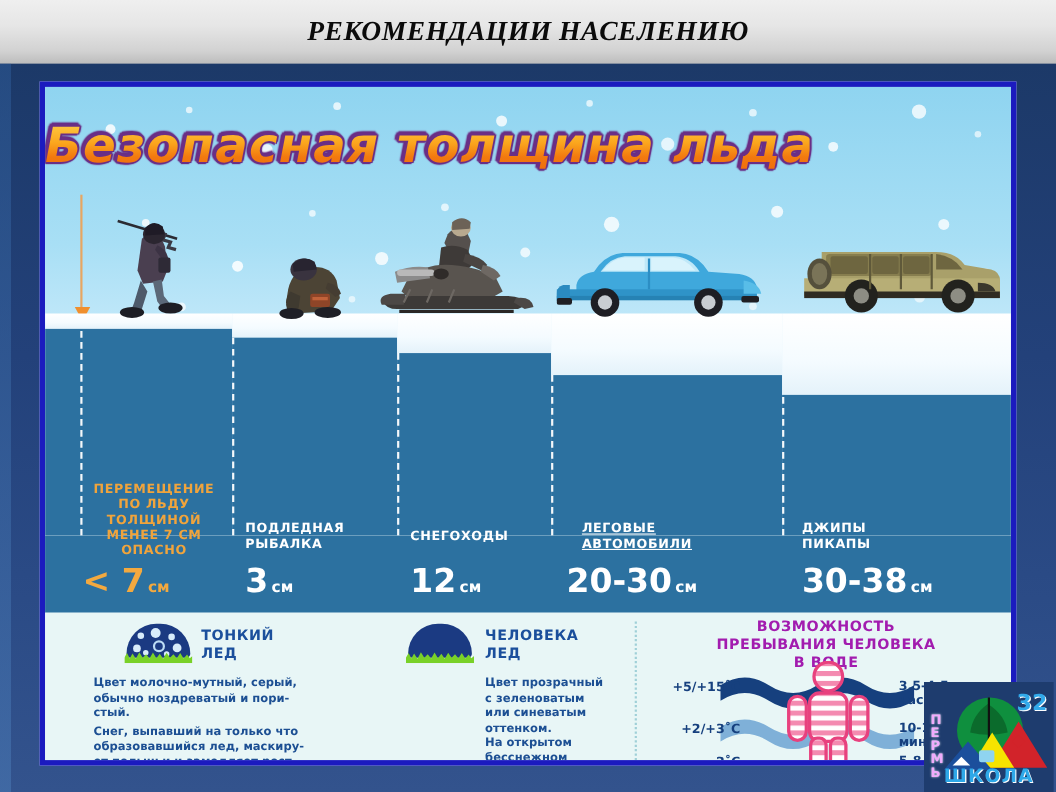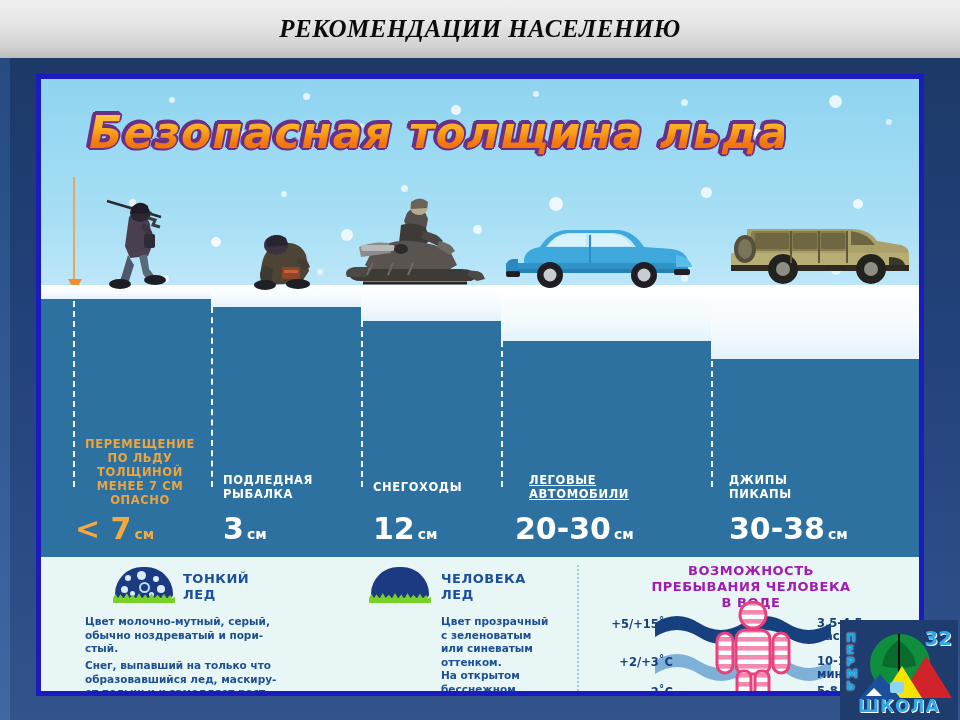--- a/index.html
+++ b/index.html
@@ -58,21 +58,20 @@
     font-size: 44px; font-weight: bold; font-style: italic;
     letter-spacing: 1px;
     color: #f59216;
     background: linear-gradient(to bottom, #ffd34d 0%, #fba61d 45%, #f2790f 70%, #ef6a0c 100%);
     -webkit-background-clip: text; background-clip: text;
     -webkit-text-fill-color: transparent;
     text-shadow: 0 0 0 rgba(0,0,0,0);
     filter: drop-shadow(1.5px 1.5px 0 #6a2f86) drop-shadow(-1.2px -1.2px 0 #6a2f86)
             drop-shadow(1.5px -1.2px 0 #6a2f86) drop-shadow(-1.2px 1.5px 0 #6a2f86);
     white-space: nowrap;
-    margin-left: 48px;
   }
 
   
   .ice-slab { position: absolute; background: linear-gradient(to bottom, #ffffff 0%, #f4fbff 60%, #e4f2fa 100%); }
   .water-block { position: absolute; background: #2c71a0; }
 
   .divider {
     position: absolute; width: 0; border-left: 2px dashed #ffffff;
     opacity: .95;
   }
@@ -164,23 +163,23 @@
     position: absolute; font-family: "DejaVu Sans", sans-serif;
     font-size: 11.5px; font-weight: bold; color: #16407e;
     line-height: 13px; white-space: pre-line;
   }
 
   
   .logo {
     position: absolute; right: 2px; bottom: 0px; width: 118px; height: 100px;
   }
   .logo-perm {
-    position: absolute; left: 6px; top: 12px; width: 14px;
+    position: absolute; left: 6px; top: 28px; width: 14px;
     font-family: "DejaVu Sans", sans-serif; font-size: 12px; font-weight: bold;
-    color: #0ea5e9; line-height: 12px; letter-spacing: 0;
+    color: #f0abfc; line-height: 12px; letter-spacing: 0;
     text-shadow: 0 0 2px #fff;
   }
   .logo-32 {
     position: absolute; right: 6px; top: 6px;
     font-family: "DejaVu Sans", sans-serif; font-size: 20px; font-weight: bold;
     color: #31a9ea; text-shadow: 1px 1px 0 #fff;
   }
   .logo-school {
     position: absolute; left: 18px; bottom: 4px;
     font-family: "DejaVu Sans", sans-serif; font-size: 17px; font-weight: bold;

